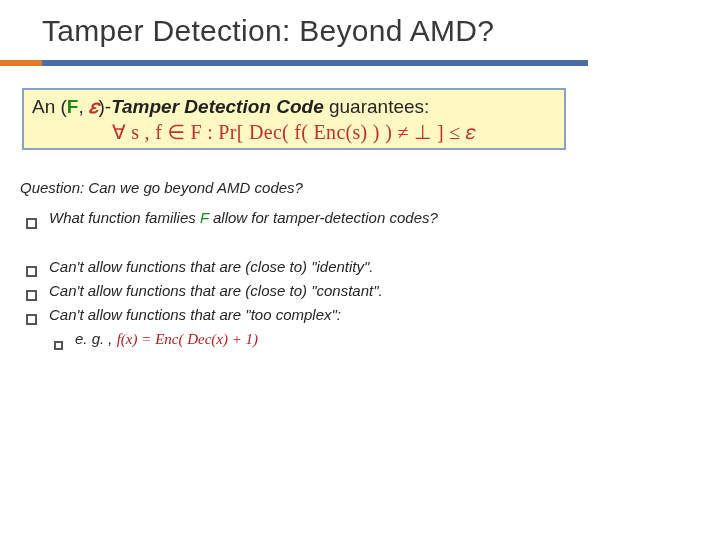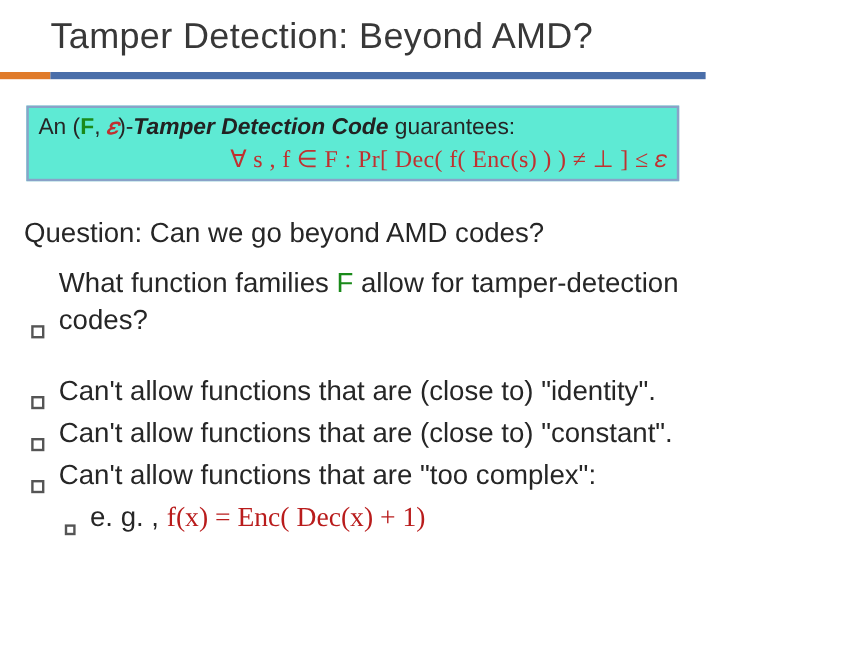--- a/index.html
+++ b/index.html
@@ -4,29 +4,29 @@
 <style>
   * { box-sizing: border-box; margin: 0; padding: 0; }
   html, body { width: 720px; height: 540px; background: #ffffff; font-family: "Segoe UI", "Gill Sans", "Trebuchet MS", sans-serif; overflow: hidden; }
   .slide { width: 588px; height: 540px; position: relative; padding: 0; }
   .title-area { padding: 14px 0 4px 42px; }
   .title { font-size: 30px; color: #383838; font-weight: 400; letter-spacing: 0.3px; }
   .accent-line { width: 100%; height: 6px; margin-top: 8px; display: flex; }
   .accent-orange { width: 42px; height: 6px; background: #e07b2a; }
   .accent-blue { flex: 1; height: 6px; background: #4a6ea9; }
 
-  .def-box { margin: 22px 22px 0 22px; border: 2px solid #8aa2c8; background: #5eead4; padding: 6px 8px 4px 8px; }
+  .def-box { margin: 22px 22px 0 22px; border: 2px solid #8aa2c8; background: #fef9c3; padding: 6px 8px 4px 8px; }
   .def-line1 { font-size: 19px; color: #262626; }
   .def-line1 .F { color: #1a8a1a; font-weight: 600; }
   .def-line1 .eps { color: #c03030; font-style: italic; font-weight: 600; }
   .def-line1 .tdc { font-style: italic; font-weight: 700; color: #222; }
   .def-line1 .gar { font-weight: 400; }
-  .def-line2 { text-align: right; font-family: "Cambria Math", "Times New Roman", serif; font-size: 20px; color: #c03030; margin-top: 2px; letter-spacing: 0.3px; }
+  .def-line2 { text-align: center; font-family: "Cambria Math", "Times New Roman", serif; font-size: 20px; color: #c03030; margin-top: 2px; letter-spacing: 0.3px; }
 
-  .body { margin: 28px 20px 0 20px; font-size: 23px; color: #262626; line-height: 1.35; }
+  .body { margin: 28px 20px 0 20px; font-size: 15px; color: #262626; line-height: 1.35; font-style: italic; }
   .q-line { margin-bottom: 10px; }
   .b-row { display: flex; align-items: flex-end; margin: 4px 0 4px 6px; }
   .b-row.nested { margin-left: 34px; }
   .bullet-sq { width: 11px; height: 11px; border: 2px solid #555; margin-top: 7px; margin-right: 12px; flex-shrink: 0; }
   .bullet-sq.small { width: 9px; height: 9px; margin-top: 8px; }
   .b-text { flex: 1; }
   .greenF { color: #1a8a1a; font-weight: 400; }
   .fx { color: #b91c1c; font-family: "Cambria Math", "Times New Roman", serif; }
   .gap { height: 20px; }
 </style>

